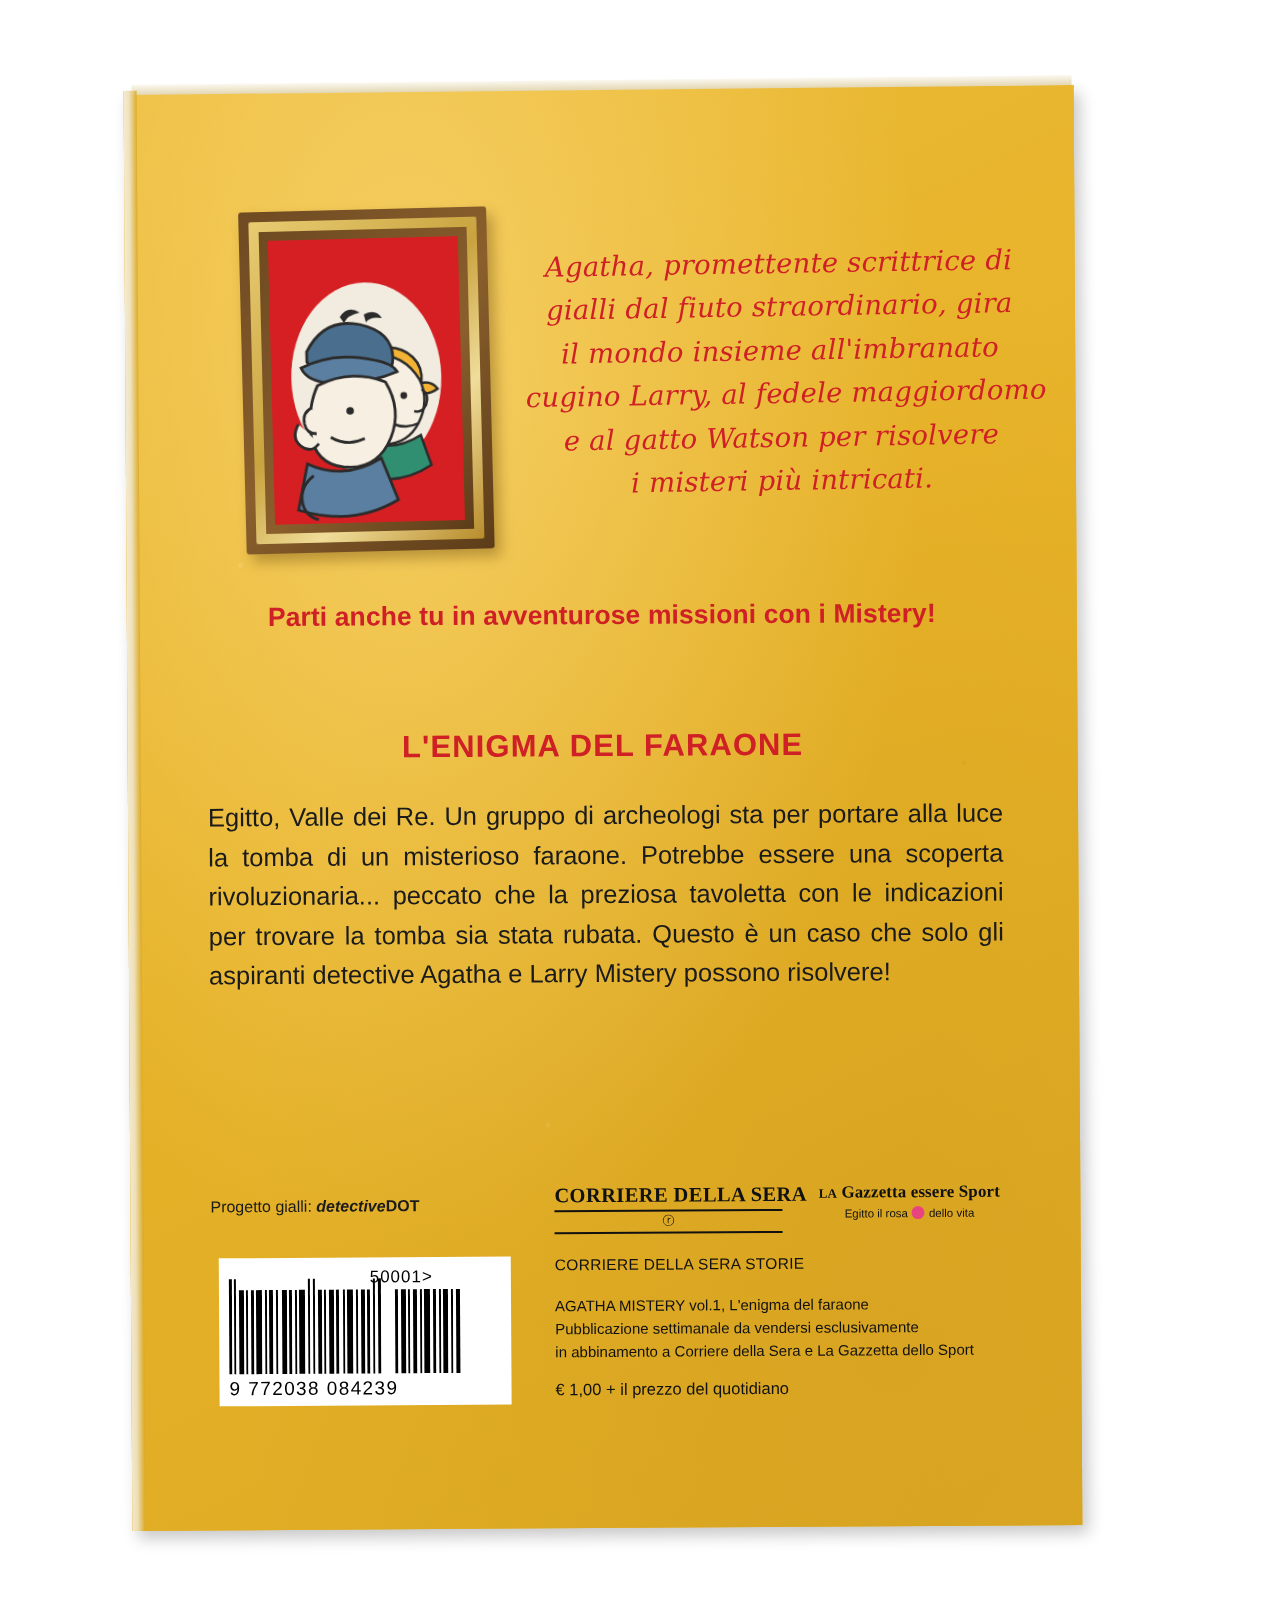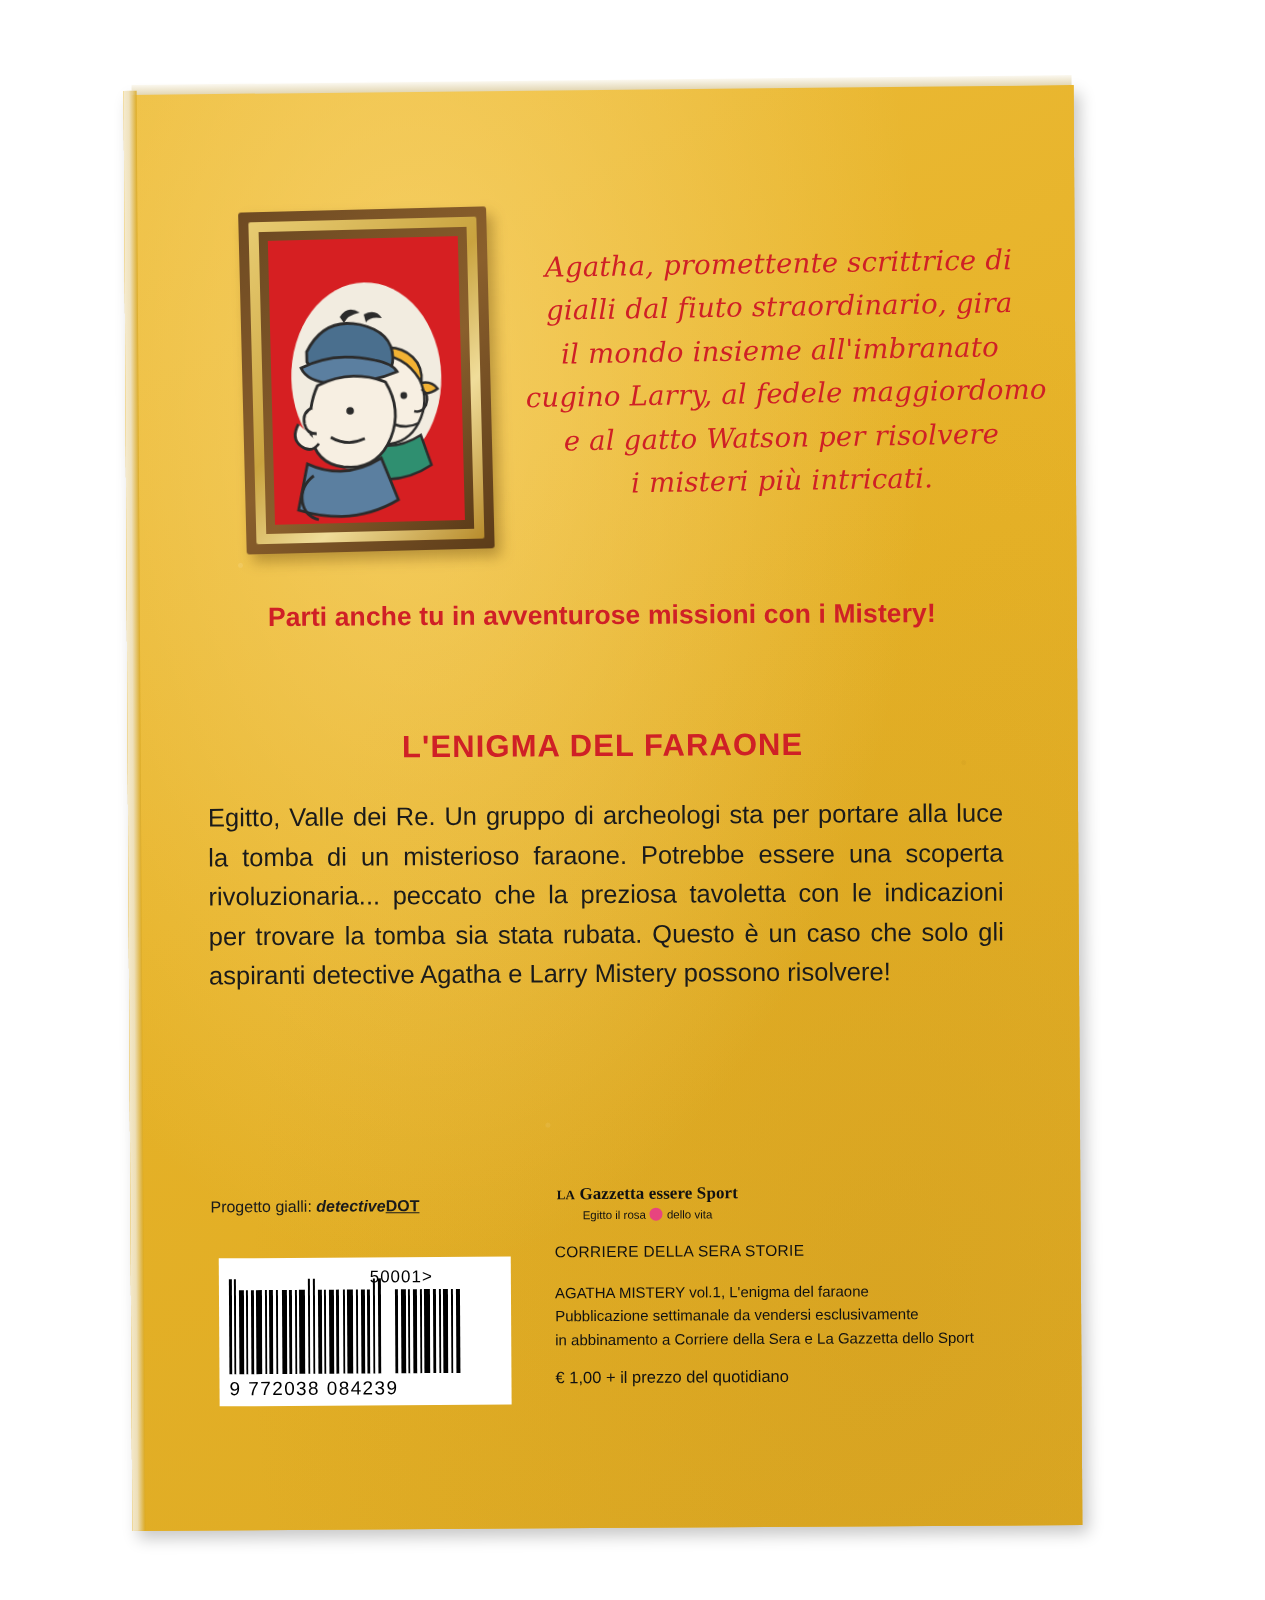--- a/index.html
+++ b/index.html
@@ -168,21 +168,21 @@
 
   
   #design-credit {
     position: absolute;
     left: 80px;
     top: 1108px;
     font-size: 16px;
     color: #1b1b1b;
   }
   #design-credit .studio { font-style: italic; font-weight: bold; }
-  #design-credit .studio .dot { font-style: normal; text-decoration: underline; }
+  #design-credit .studio .dot { font-style: normal; }
 
   
   #barcode-block {
     position: absolute;
     left: 88px;
     top: 1168px;
     width: 292px;
     height: 148px;
     background: #ffffff;
     padding: 6px 8px 4px 8px;
@@ -416,20 +416,26 @@
           <span style="width:3px;background:#fff"></span>
         <span style="width:2px"></span>
           <span style="width:3px;background:#fff"></span>
         <span style="width:4px"></span>
       </div>
       <div class="bc-num">9 772038 084239</div>
     </div>
 
     <div id="publisher-block">
       <div class="logos-row">
+        <div id="corriere-logo">
+          <div class="name">CORRIERE DELLA SERA</div>
+          <div class="rule"></div>
+          <div class="mark">ⓡ</div>
+          <div class="rule2"></div>
+        </div>
         <div id="gazzetta-logo">
           <div class="g-name"><span class="small">LA</span> <span>Gazzetta essere Sport</span></div>
           <div class="g-tag">
             <span>Egitto il rosa</span>
             <span class="pink-dot"></span>
             <span>dello vita</span>
           </div>
         </div>
       </div>
 

